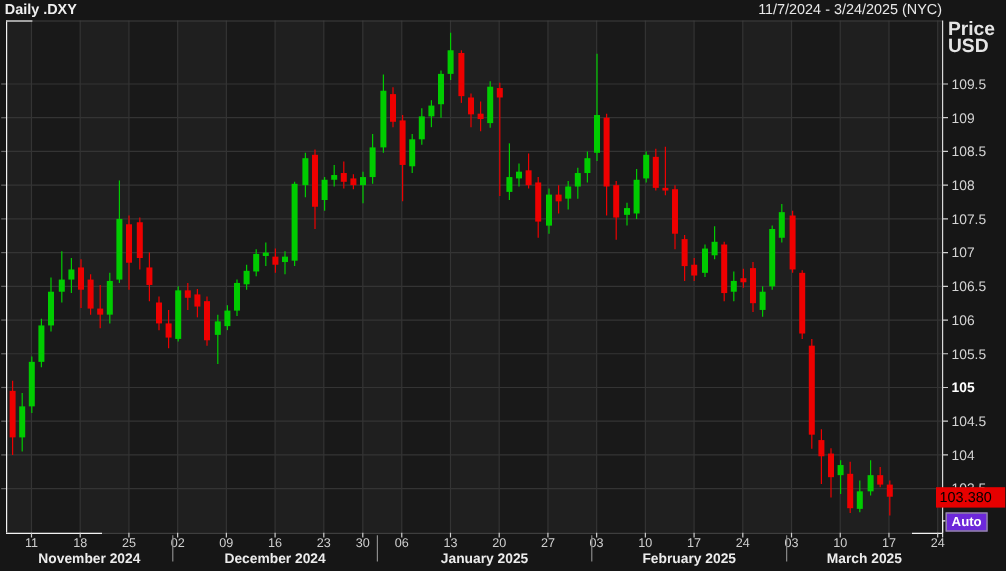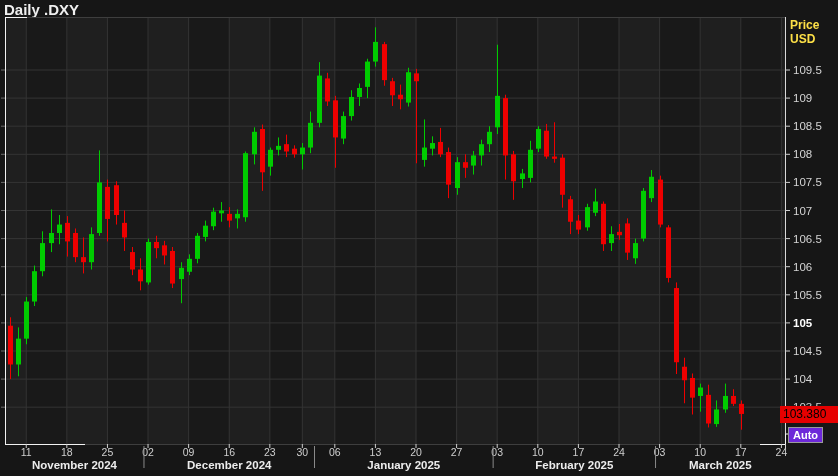--- a/index.html
+++ b/index.html
@@ -1,31 +1,32 @@
 <!DOCTYPE html>
 <html><head>
 <meta charset="utf-8">
 <style>
   html,body{margin:0;padding:0;background:#161616;}
   #screen{position:relative;width:838px;height:476px;background:#161616;overflow:hidden;
           font-family:"Liberation Sans", sans-serif;}
-  .title{position:absolute;left:4px;top:1px;font-size:15px;font-weight:bold;color:#efefef;white-space:nowrap;}
+  .title{position:absolute;left:4px;top:1px;font-size:12px;font-weight:bold;color:#efefef;white-space:nowrap;}
   .range{position:absolute;right:53px;top:1px;font-size:12px;color:#e8e8e8;white-space:nowrap;}
-  .price-hdr{position:absolute;left:790px;top:18px;font-size:12px;font-weight:bold;color:#fde047;line-height:14px;}
+  .price-hdr{position:absolute;left:790px;top:18px;font-size:16px;font-weight:bold;color:#e5e5e5;line-height:14px;}
   #chart-svg{position:absolute;left:0;top:0;}
   .badge{position:absolute;left:780px;top:406px;width:58px;height:17px;background:#e60000;
          color:#000;font-size:12px;font-weight:normal;line-height:17px;padding-left:3px;box-sizing:border-box;}
   .auto-btn{position:absolute;left:788px;top:427px;height:14px;line-height:14px;padding:0 4px;
             border:1px solid #9a9a9a;color:#fff;font-size:11px;font-weight:bold;background:#6d28d9;}
 </style>
 </head>
 <body>
 
 <div id="screen">
   <div class="title">Daily .DXY</div>
+  <div class="range">11/7/2024 - 3/24/2025 (NYC)</div>
 
   <svg id="chart-svg" width="838" height="476">
       <rect x="5" y="17" width="21.24" height="427" fill="#1f1f1f"></rect>
       <rect x="26.24" y="17" width="40.60000000000001" height="427" fill="#191919"></rect>
       <rect x="66.84" y="17" width="40.599999999999994" height="427" fill="#1f1f1f"></rect>
       <rect x="107.44" y="17" width="40.599999999999994" height="427" fill="#191919"></rect>
       <rect x="148.04" y="17" width="40.599999999999994" height="427" fill="#1f1f1f"></rect>
       <rect x="188.64" y="17" width="40.599999999999994" height="427" fill="#191919"></rect>
       <rect x="229.23999999999998" y="17" width="40.599999999999994" height="427" fill="#1f1f1f"></rect>
       <rect x="269.84" y="17" width="32.48000000000002" height="427" fill="#191919"></rect>

